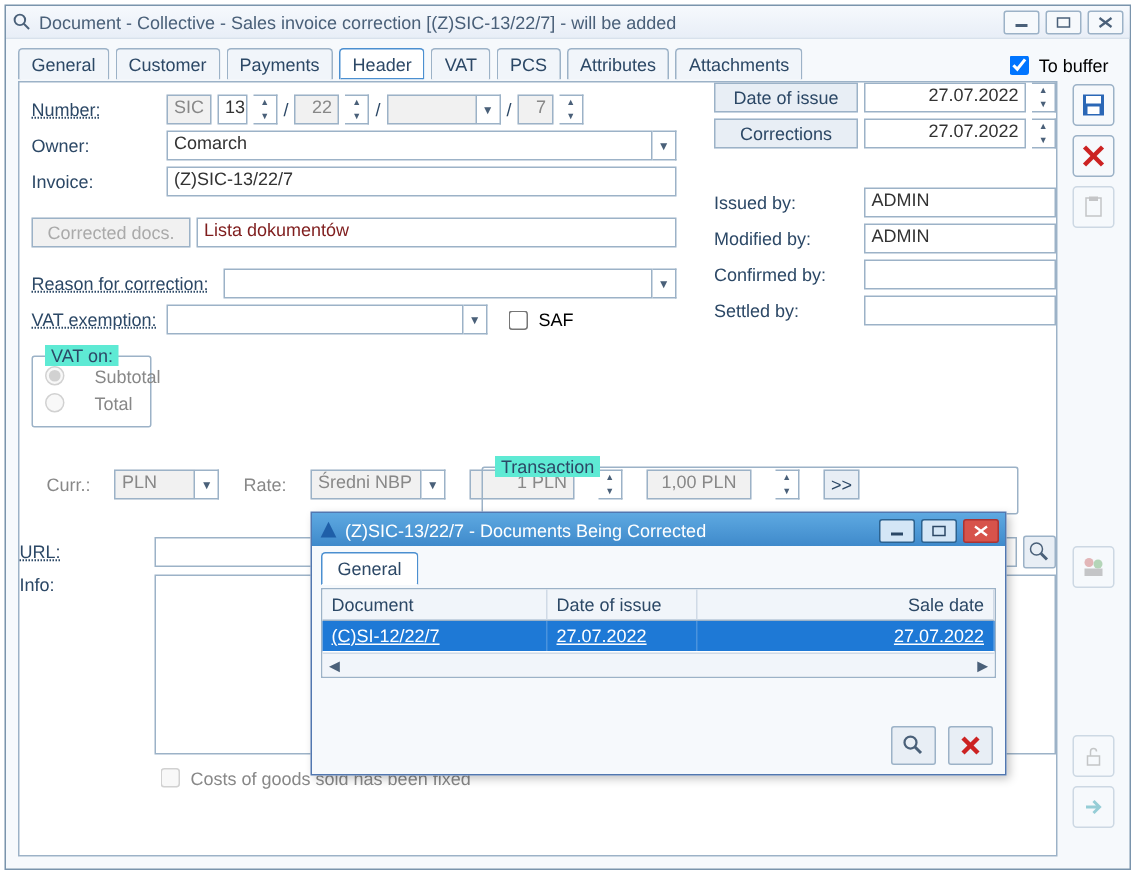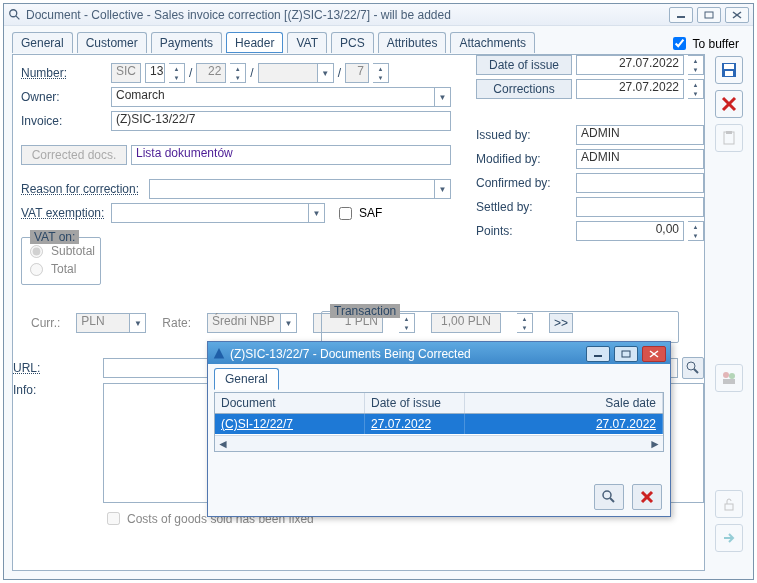--- a/index.html
+++ b/index.html
@@ -31,23 +31,23 @@
   .spin { width: 16px; height: 20px; border: 1px solid #9cb2c7; border-left: none; display: flex; flex-direction: column; }
   .spin div { flex:1; display:flex; align-items:center; justify-content:center; font-size:6px; color:#4a6079; }
   .btn { border: 1px solid #9cb2c7; background: #e8eef5; height: 20px; padding: 0 8px; color: #2c4866; cursor: pointer; }
   .btn.disabled { color:#aaa; background:#f1f1f1; }
   .combo { display:flex; }
   .combo .drop { width:16px; height:20px; border:1px solid #9cb2c7; border-left:none; display:flex;align-items:center;justify-content:center;font-size:8px;color:#4a6079;cursor:pointer;}
 
   .right-col { position: absolute; right: 0; top: 0; width: 228px; }
 
   .groupbox { border: 1px solid #9cb2c7; border-radius: 2px; margin-top: 4px; padding: 6px 8px 8px 8px; position: relative; }
-  .groupbox > .legend { position: absolute; top: -8px; left: 8px; background: #a3a3a3; padding: 0 4px; color: #2c4866; }
-
-  .radio { display:flex; align-items:flex-end; gap:8px; }
+  .groupbox > .legend { position: absolute; top: -8px; left: 8px; background: #5eead4; padding: 0 4px; color: #2c4866; }
+
+  .radio { display:flex; align-items:flex-start; gap:20px; }
   .radio input { margin:0; }
 
   .big-text { border:1px solid #9cb2c7; background:#fff; }
   .icon-btn { width:22px; height:22px; border:1px solid #9cb2c7; background:#e8eef5; display:flex;align-items:center;justify-content:center; cursor:pointer; border-radius:2px;}
 
   
   .sub-window { position:absolute; left:207px; top:341px; width:464px; height:176px; border:1px solid #5177b0; background:#fff; box-shadow: 2px 2px 6px rgba(0,0,0,.25); }
   .sub-titlebar { height:22px; background: linear-gradient(#5ea9e1,#3c87c9); display:flex; align-items:center; padding:12px 4px; color:#fff; }
   .sub-titlebar .spacer { flex:1; }
   .sub-win-btn { width:24px; height:16px; margin-left:4px; border:1px solid #2c628f; background:#d4e6f6; display:flex;align-items:center;justify-content:center; border-radius:2px; cursor:pointer; color:#2c4866;}
@@ -194,21 +194,21 @@
           </div>
       </div>
 
       <div class="row">
         <span class="lbl" style="width:86px">Invoice:</span>
         <div class="input" style="flex:1">(Z)SIC-13/22/7</div>
       </div>
 
       <div class="row" style="margin-top:14px">
         <button class="btn disabled" style="width:106px">Corrected docs.</button>
-        <div class="input" style="flex:1;color:#4c1d95">Lista dokumentów</div>
+        <div class="input" style="flex:1;color:#7f1d1d">Lista dokumentów</div>
       </div>
 
       <div class="row" style="margin-top:14px">
         <span class="lbl underline-label" style="width:124px">Reason for correction:</span>
         <div class="combo" style="flex:1">
             <div class="input" style="flex:1"></div>
             <div class="drop">▼</div>
           </div>
       </div>
 
@@ -296,28 +296,20 @@
           <div class="input" style="flex:1">ADMIN</div>
         </div>
       <div class="row">
           <span class="lbl" style="width:96px">Confirmed by:</span>
           <div class="input" style="flex:1"></div>
         </div>
       <div class="row">
           <span class="lbl" style="width:96px">Settled by:</span>
           <div class="input" style="flex:1"></div>
         </div>
-      <div class="row">
-          <span class="lbl" style="width:96px">Points:</span>
-          <div class="input" style="flex:1;text-align:right">0,00</div>
-          <div class="spin">
-            <div>▲</div>
-            <div>▼</div>
-          </div>
-        </div>
     </div>
 
     <div style="position:absolute; left:0; top:302px; right:0;">
       <div class="row">
         <span class="lbl underline-label" style="width:86px">URL:</span>
         <div class="input" style="flex:1"></div>
         <div class="icon-btn">
             <svg width="14" height="14">
               <circle cx="5" cy="5" r="4" fill="none" stroke="#4a6079"></circle>
               <line x1="8" y1="8" x2="12" y2="12" stroke="#4a6079" stroke-width="2"></line>

